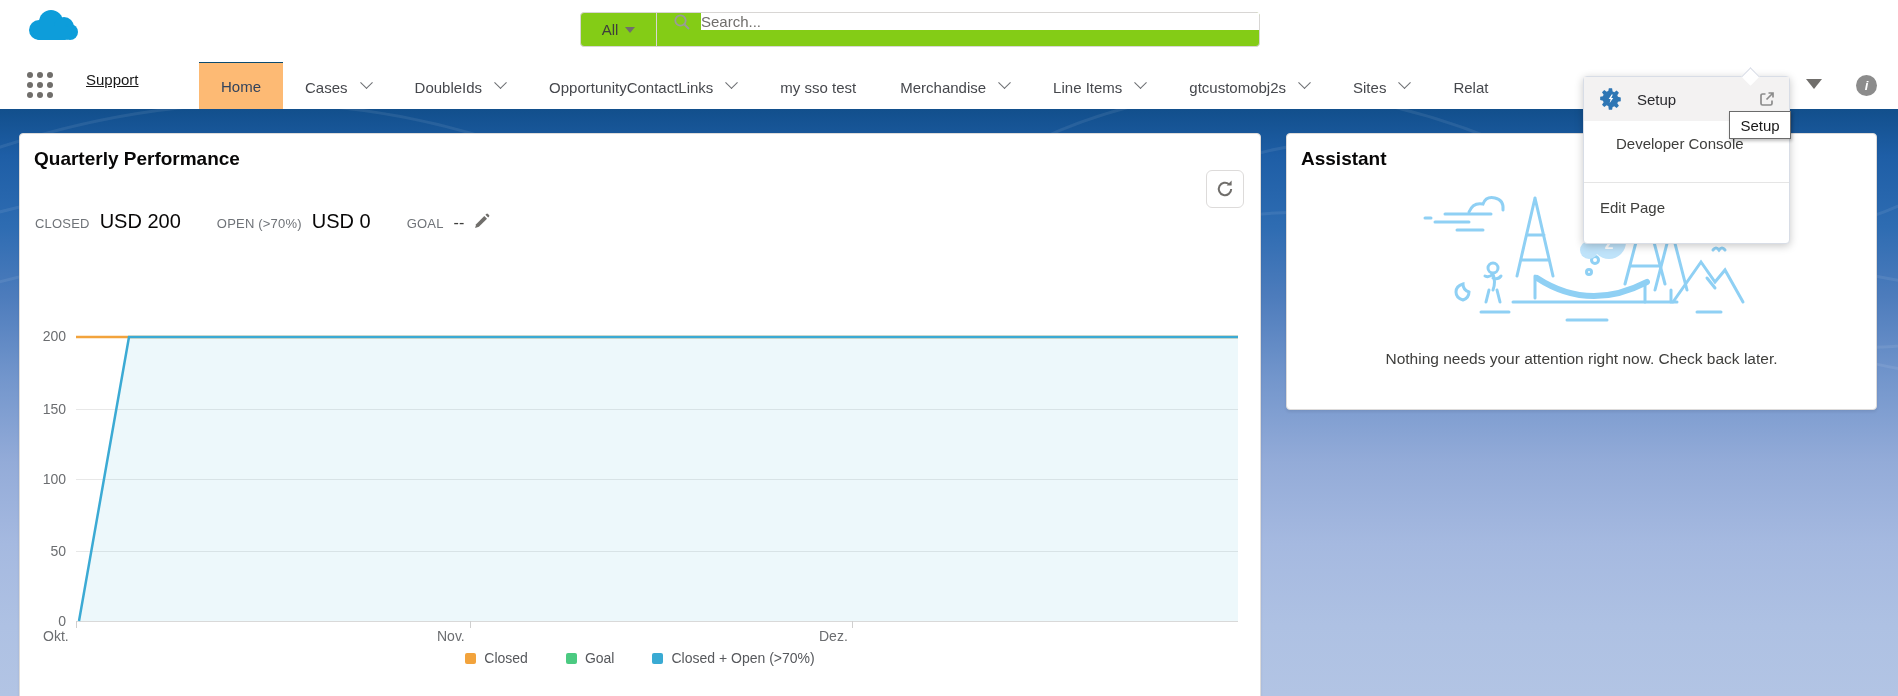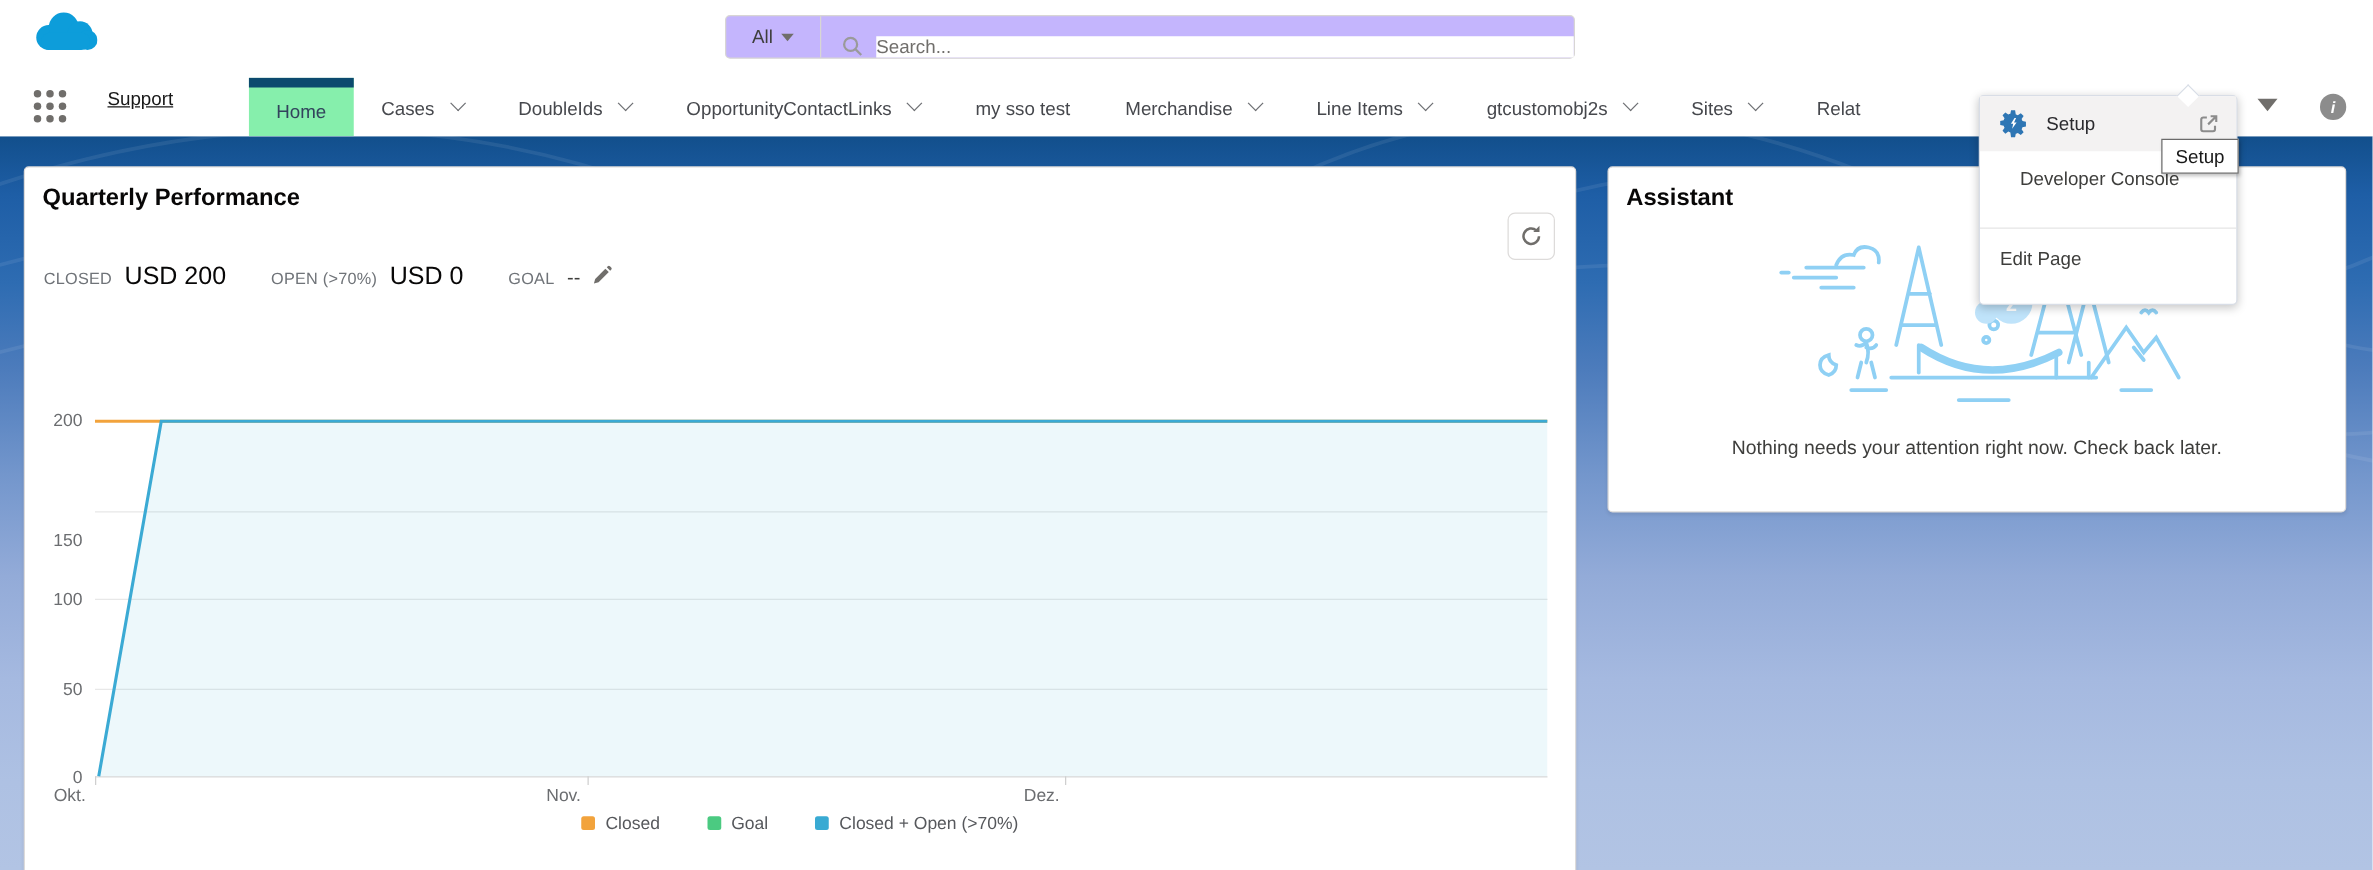--- a/index.html
+++ b/index.html
@@ -3,42 +3,42 @@
 <meta charset="utf-8">
 <style>
   * { margin:0; padding:0; box-sizing:border-box; }
   html,body { width:1898px; height:696px; overflow:hidden;
     font-family:"Liberation Sans", sans-serif; background:#fff; }
 
   
   .header { position:absolute; left:0; top:0; width:1898px; height:62px; background:#fff; z-index:20; }
   .cloud-logo { position:absolute; left:24px; top:6px; }
   .search-combo { position:absolute; left:580px; top:12px; width:680px; height:35px;
-    border:1px solid #d8d6d4; border-radius:4px; display:flex; align-items:flex-end; background:#c4b5fd; }
+    border:1px solid #d8d6d4; border-radius:4px; display:flex; align-items:flex-start; background:#84cc16; }
   .search-scope { width:76px; height:100%; display:flex; align-items:center; justify-content:center;
     gap:7px; border-right:1px solid #d8d6d4; cursor:pointer; color:#3e3e3c; font-size:15px; }
   .scope-caret { width:0; height:0; border-left:5px solid transparent; border-right:5px solid transparent;
     border-top:6px solid #706e6b; }
   .search-mag { margin:0 10px 0 16px; }
   .search-input { border:none; outline:none; flex:1; font-size:15px; color:#3e3e3c;
     font-family:"Liberation Sans",sans-serif; }
   .search-input::placeholder { color:#706e6b; }
 
   .hdr-icons { position:absolute; right:0; top:0; height:62px; }
 
   
   .navbar { position:absolute; left:0; top:62px; width:1898px; height:47px; background:#fff; z-index:15; }
   .waffle { position:absolute; left:27px; top:10px; width:34px; height:28px; display:grid;
     grid-template-columns:repeat(3,6px); grid-template-rows:repeat(3,6px); gap:4px; cursor:pointer; }
   .waffle i { width:6px; height:6px; border-radius:50%; background:#706e6b; }
   .app-name { position:absolute; left:86px; top:9px; font-size:15px; color:#181818;text-decoration:underline; }
   .tabs { position:absolute; left:199px; top:0; height:47px; display:flex; max-width:1600px; overflow:hidden; }
   .tab { height:47px; display:flex; align-items:center; padding:0 22px; font-size:15px; color:#46484d;
     cursor:pointer; white-space:nowrap; border-top:4px solid transparent; }
-  .tab.active { background:#86efac; border-top:8px solid #0c4a6e; color:#32435c; }
+  .tab.active { background:#fdba74; border-top:1px solid #0c4a6e; color:#32435c; }
   .chev { width:9px; height:9px; border-right:1.6px solid #6d6f73; border-bottom:1.6px solid #6d6f73;
     transform:rotate(45deg) translate(-2px,-2px); margin-left:14px; margin-top:-4px; }
   .nav-overflow { position:absolute; left:1806px; top:17px; width:0; height:0;
     border-left:8px solid transparent; border-right:8px solid transparent; border-top:10px solid #706e6b; cursor:pointer; }
   .nav-info { position:absolute; left:1856px; top:13px; width:21px; height:21px; border-radius:50%;
     background:#8c8c8c; color:#fff; font-size:13px; font-weight:bold; display:flex; align-items:center;
     justify-content:center; cursor:pointer; font-style:italic; }
 
   
   .stage { position:absolute; left:0; top:109px; width:1898px; height:587px;
@@ -239,21 +239,21 @@
   </div>
 
   <div>
     <div class="gridline" style="top:202px;"></div>
     <div class="gridline" style="top:275px;"></div>
     <div class="gridline" style="top:345px;"></div>
     <div class="gridline" style="top:417px;"></div>
     <div class="gridline base" style="top:487px;"></div>
 
     <div class="ylab" style="top:194px;">200</div>
-    <div class="ylab" style="top:267px;margin-top:23px;">150</div>
+    <div class="ylab" style="top:267px;">150</div>
     <div class="ylab" style="top:337px;">100</div>
     <div class="ylab" style="top:409px;">50</div>
     <div class="ylab" style="top:479px;">0</div>
 
     <svg class="plot-svg" width="1162" height="292" viewBox="0 0 1162 292">
       <polygon points="3,287 53,3 1162,3 1162,287" fill="rgba(77,186,220,0.10)"></polygon>
       <polyline points="0,3 1162,3" fill="none" stroke="#F2A33C" stroke-width="2.5"></polyline>
       <polyline points="3,287 53,3 1162,3" fill="none" stroke="#3BAAD4" stroke-width="2.5"></polyline>
     </svg>
 

